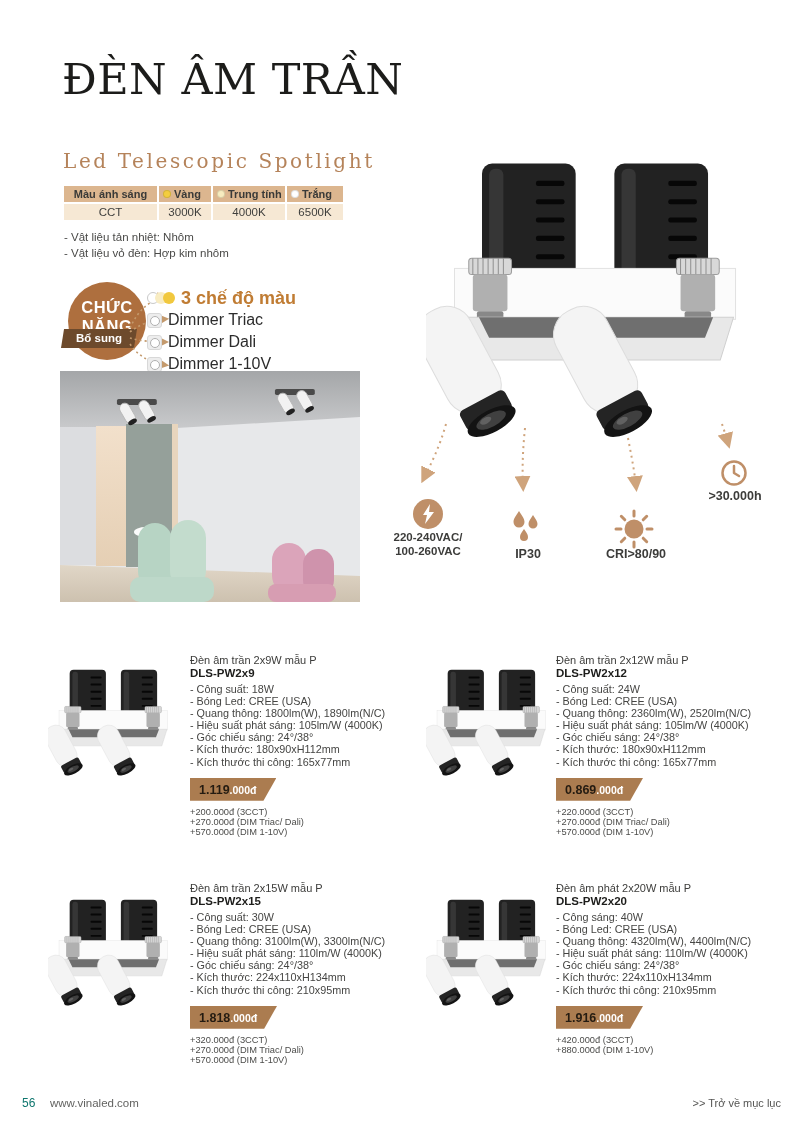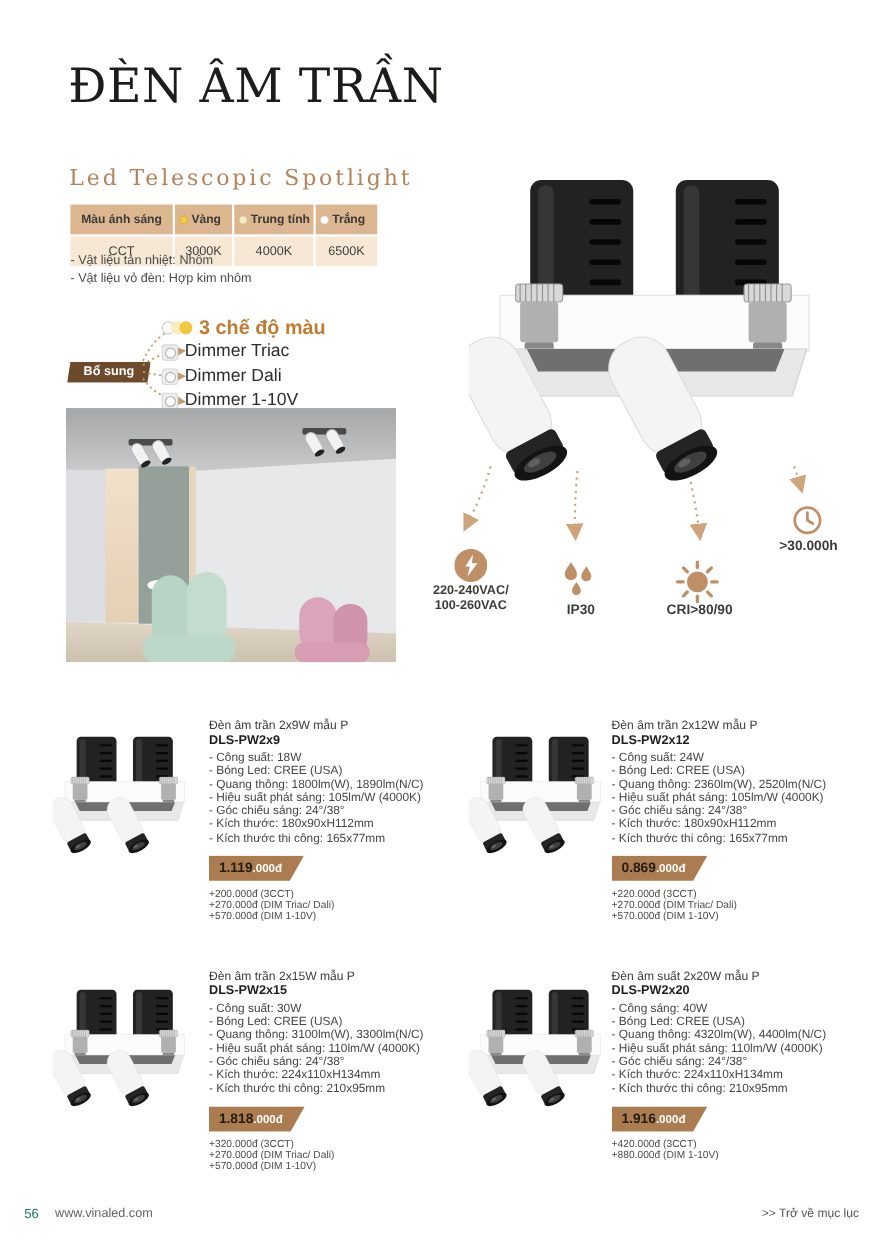--- a/index.html
+++ b/index.html
@@ -9,21 +9,21 @@
 
   
   .title{left:62px;top:58px;width:400px;font-family:"DejaVu Serif","Liberation Serif",serif;
          font-size:43px;line-height:43px;color:#1c1c1a;letter-spacing:.5px;font-weight:500;}
   .subtitle{left:63px;top:149px;width:400px;font-family:"DejaVu Serif","Liberation Serif",serif;
             font-size:20px;letter-spacing:2.6px;color:var(--accent-tan,#b5835a);}
 
   
   .cct{left:64px;top:186px;font-size:11px;}
   .cct-row{display:flex;margin-bottom:2px;}
-  .cct-cell{margin-right:2px;height:27px;display:flex;align-items:center;justify-content:center;text-align:right;}
+  .cct-cell{margin-right:2px;height:16px;display:flex;align-items:center;justify-content:center;text-align:right;}
   .cct-head .cct-cell{background:var(--table-header-bg,#dcb68f);font-weight:bold;color:#3a3a38;}
   .cct-body .cct-cell{background:var(--table-row-bg,#f6e8d4);color:#3f3f3d;font-size:11.5px;}
   .w0{width:93px;} .w1{width:52px;} .w2{width:72px;} .w3{width:56px;}
   .cct-head .w1,.cct-head .w2,.cct-head .w3{justify-content:flex-start;padding-left:4px;box-sizing:border-box;}
   .cct-dot{width:8px;height:8px;border-radius:50%;margin-right:3px;border:1px solid rgba(0,0,0,.12);box-sizing:border-box;flex:none;}
 
   
   .materials{left:64px;top:229px;font-size:11.5px;line-height:16px;color:#4a4a48;}
 
   
@@ -204,20 +204,24 @@
       <div class="cct-cell w2">4000K</div>
       <div class="cct-cell w3">6500K</div>
     </div>
   </div>
 
   <div class="abs materials">
     <div>- Vật liệu tản nhiệt: Nhôm</div>
     <div>- Vật liệu vỏ đèn: Hợp kim nhôm</div>
   </div>
 
+  <div class="abs fn-circle">
+    <div>CHỨC</div>
+    <div>NĂNG</div>
+  </div>
   <div class="abs fn-ribbon">Bổ sung</div>
 
   <svg class="abs fn-arrows" width="46" height="92">
     <defs>
       <marker id="ah1" markerWidth="7" markerHeight="7" refX="5" refY="3.5" orient="auto">
         <path d="M0,0 L7,3.5 L0,7 z" fill="#c49a6d"></path>
       </marker>
     </defs>
     <g fill="none" stroke="#c49a6d" stroke-width="1.6" stroke-dasharray="2,3">
       <path d="M2,42 C 10,24 22,14 38,10" marker-end="url(#ah1)"></path>
@@ -402,21 +406,21 @@
       <div class="pextra">+320.000đ (3CCT)</div>
       <div class="pextra">+270.000đ (DIM Triac/ Dali)</div>
       <div class="pextra">+570.000đ (DIM 1-10V)</div>
     </div>
   </div>
 
   <svg class="abs thumb t4" viewBox="0 0 330 300">
       <use href="#fixture"></use>
     </svg>
   <div class="abs pinfo i4">
-    <div class="pname">Đèn âm suất 2x20W mẫu P</div>
+    <div class="pname">Đèn âm phát 2x20W mẫu P</div>
     <div class="pmodel">DLS-PW2x20</div>
     <div class="pspecs">
       <div class="pspec">- Công sáng: 40W</div>
       <div class="pspec">- Bóng Led: CREE (USA)</div>
       <div class="pspec">- Quang thông: 4320lm(W), 4400lm(N/C)</div>
       <div class="pspec">- Hiệu suất phát sáng: 110lm/W (4000K)</div>
       <div class="pspec">- Góc chiếu sáng: 24°/38°</div>
       <div class="pspec">- Kích thước: 224x110xH134mm</div>
       <div class="pspec">- Kích thước thi công: 210x95mm</div>
     </div>

